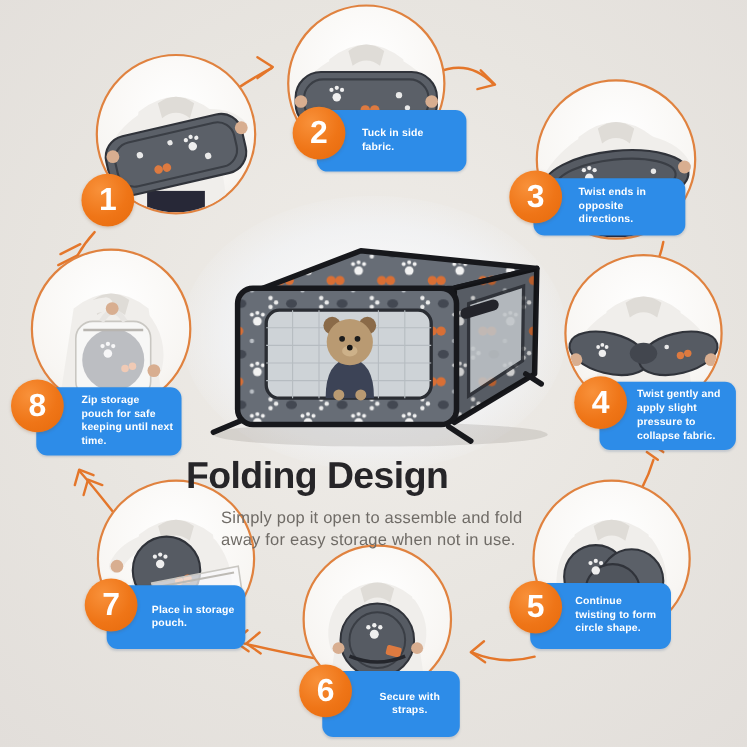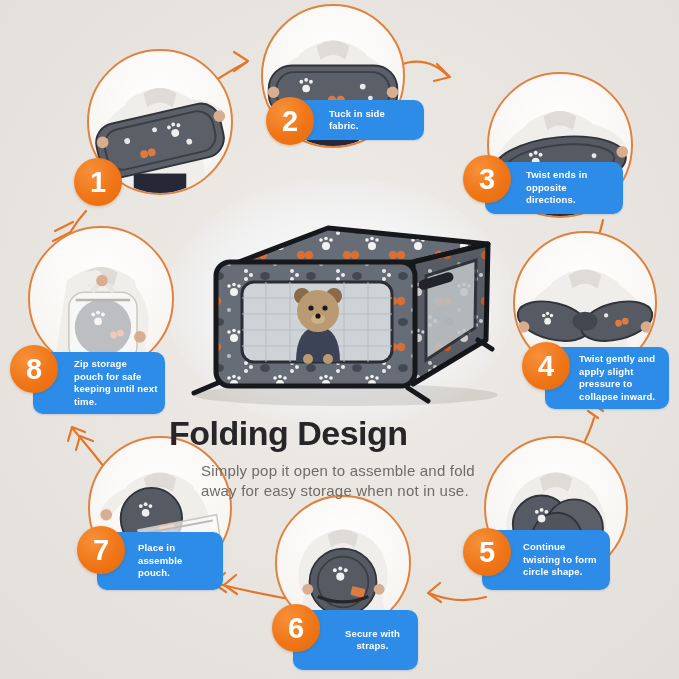--- a/index.html
+++ b/index.html
@@ -38,21 +38,21 @@
 
   .bubble{
     position:absolute;z-index:4;box-sizing:border-box;
     background:#2d8ce8;border-radius:10px;color:#ffffff;
     font-weight:bold;font-size:9.5px;line-height:12.5px;letter-spacing:.15px;
     display:flex;align-items:center;
     padding:7px 7px 7px 41px;
     box-shadow:0 1px 2px rgba(40,80,130,0.18);
   }
   .x1{left:93px;top:160px;width:124px;height:62px;}
-  .x2{left:288px;top:100px;width:136px;height:40px;}
+  .x2{left:288px;top:100px;width:136px;height:56px;}
   .x3{left:485px;top:162px;width:138px;height:52px;}
   .x4{left:545px;top:347px;width:124px;height:62px;padding-left:34px;}
   .x5{left:482px;top:530px;width:128px;height:60px;}
   .x6{left:293px;top:610px;width:125px;height:60px;text-align:center;}
   .x7{left:97px;top:532px;width:126px;height:58px;}
   .x8{left:33px;top:352px;width:132px;height:62px;}
 
   .badge{
     position:absolute;z-index:5;width:48px;height:48px;border-radius:50%;
     background: radial-gradient(circle at 35% 30%, #f8913a 0%, #ef7517 55%, #e66a0c 100%);
@@ -388,30 +388,30 @@
     </svg>
   </div>
 
   <div class="bubble x2">
       <span>Tuck in side fabric.</span>
     </div>
   <div class="bubble x3">
       <span>Twist ends in opposite directions.</span>
     </div>
   <div class="bubble x4">
-      <span>Twist gently and apply slight pressure to collapse inward.</span>
+      <span>Twist gently and apply slight pressure to collapse fabric.</span>
     </div>
   <div class="bubble x5">
       <span>Continue twisting to form circle shape.</span>
     </div>
   <div class="bubble x6">
       <span>Secure with straps.</span>
     </div>
   <div class="bubble x7">
-      <span>Place in assemble pouch.</span>
+      <span>Place in storage pouch.</span>
     </div>
   <div class="bubble x8">
       <span>Zip storage pouch for safe keeping until next time.</span>
     </div>
 
   <div class="badge b1">1</div>
   <div class="badge b2">2</div>
   <div class="badge b3">3</div>
   <div class="badge b4">4</div>
   <div class="badge b5">5</div>

